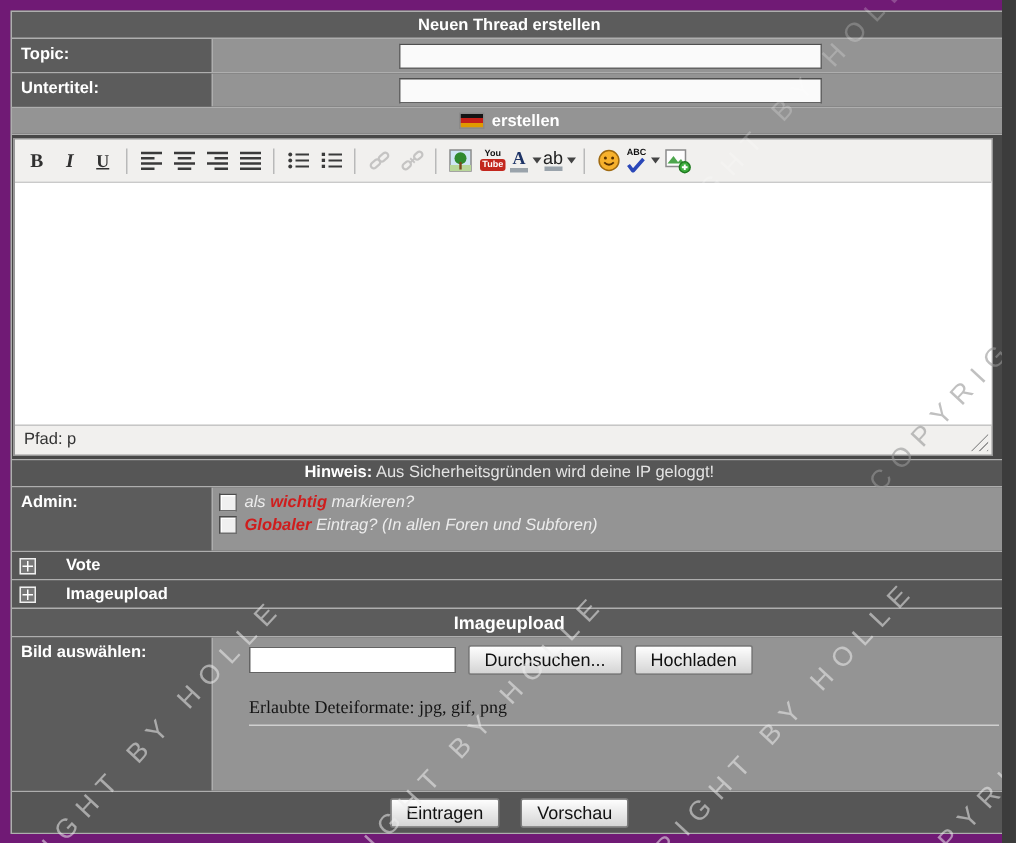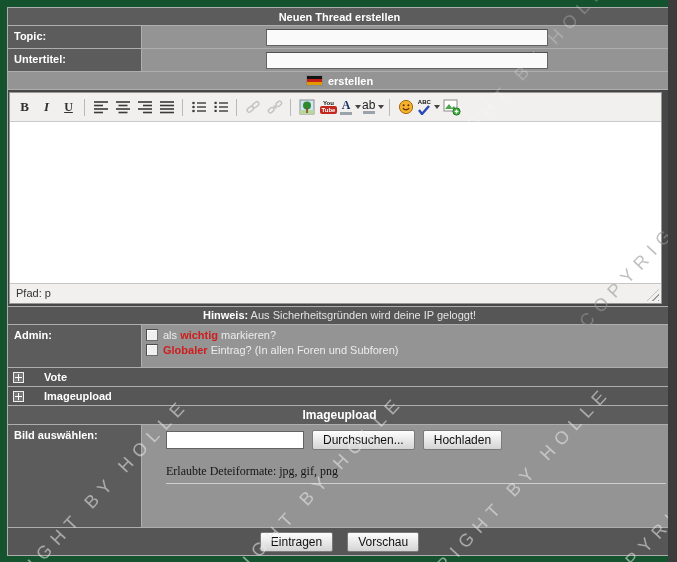--- a/index.html
+++ b/index.html
@@ -1,18 +1,18 @@
 <!DOCTYPE html>
 <html><head>
 <meta charset="utf-8">
 <style>
   * { margin:0; padding:0; box-sizing:border-box; }
   html,body { background:#3c3c3c; }
   body { font-family:"Liberation Sans", sans-serif; }
-  .screen { position:relative; width:668px; height:562px; background:#14532d; overflow:hidden; }
+  .screen { position:relative; width:668px; height:562px; background:#701a75; overflow:hidden; }
 
   
   .form { position:absolute; left:7px; top:7px; width:665px; height:549px;
           border:1px solid #aeaeae; display:flex; flex-direction:column; background:#474747; }
   .row { display:flex; border-bottom:1px solid #aeaeae; }
   .cell-label { width:134px; background:#5c5c5c; border-right:1px solid #aeaeae;
                 color:#fff; font-size:11px; font-weight:bold; padding:4px 12px 0 6px; }
   .cell-content { flex:1; background:#949494; position:relative; }
 
   .row-header { height:18px; background:#5c5c5c; border-bottom:1px solid #aeaeae;
@@ -56,21 +56,21 @@
   .resize-handle { position:absolute; right:2px; bottom:2px; width:12px; height:12px;
                    background:repeating-linear-gradient(135deg,#9a9a9a 0 1px,transparent 1px 4px);
                    clip-path:polygon(100% 0,100% 100%,0 100%); cursor:nwse-resize; }
 
   
   .row-hinweis { height:18px; background:#565656; border-bottom:1px solid #aeaeae;
                  text-align:center; line-height:17px; font-size:11px; color:#e3e3e3; }
   .row-hinweis b { color:#fff; }
   .row-admin { height:43px; }
   .row-admin .cell-content { padding:4px 0 0 4px; color:#ececec; font-size:11px; }
-  .chk-line { display:flex; gap:5px; margin-bottom:3px; }
+  .chk-line { display:flex; gap:5px; margin-bottom:3px;font-style:italic; }
   .checkbox { width:12px; height:12px; background:#f0f0f0; border:1px solid #6e6e6e;
               border-top-color:#4c4c4c; border-left-color:#4c4c4c; box-shadow:inset 1px 1px 0 #fff; cursor:pointer; }
   .red { color:#cf1d1d; font-weight:bold; }
   .collapse-row { height:19px; background:#565656; border-bottom:1px solid #aeaeae;
                   display:flex; align-items:center; padding-left:5px; }
   .plus-box { position:relative; width:11px; height:11px; border:1px solid #efefef; background:#777; cursor:pointer; }
   .plus-box::before { content:""; position:absolute; left:1px; right:1px; top:4px; height:1px; background:#fff; }
   .plus-box::after  { content:""; position:absolute; top:1px; bottom:1px; left:4px; width:1px; background:#fff; }
   .collapse-label { color:#fff; font-size:11px; font-weight:bold; margin-left:20px; }
   .row-imgheader { height:19px; background:#5c5c5c; border-bottom:1px solid #aeaeae;

